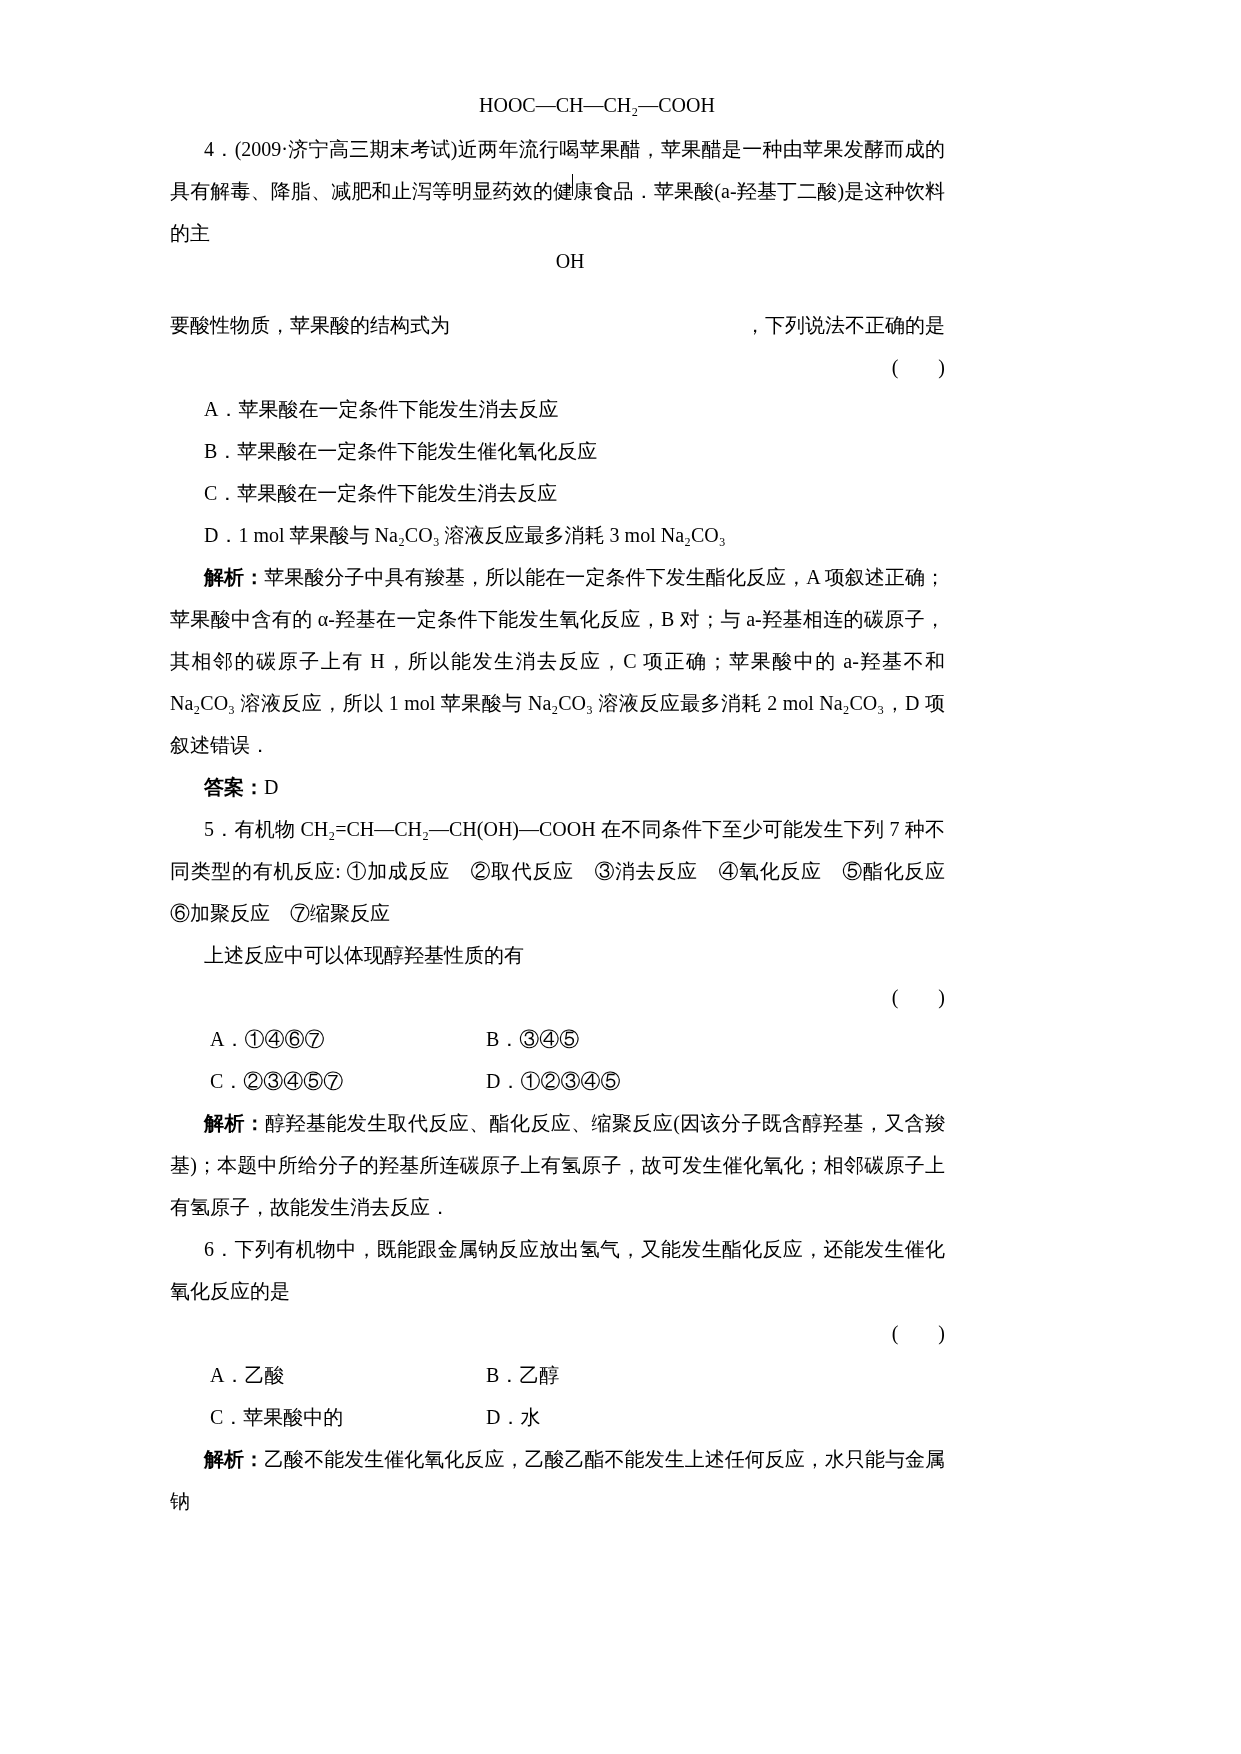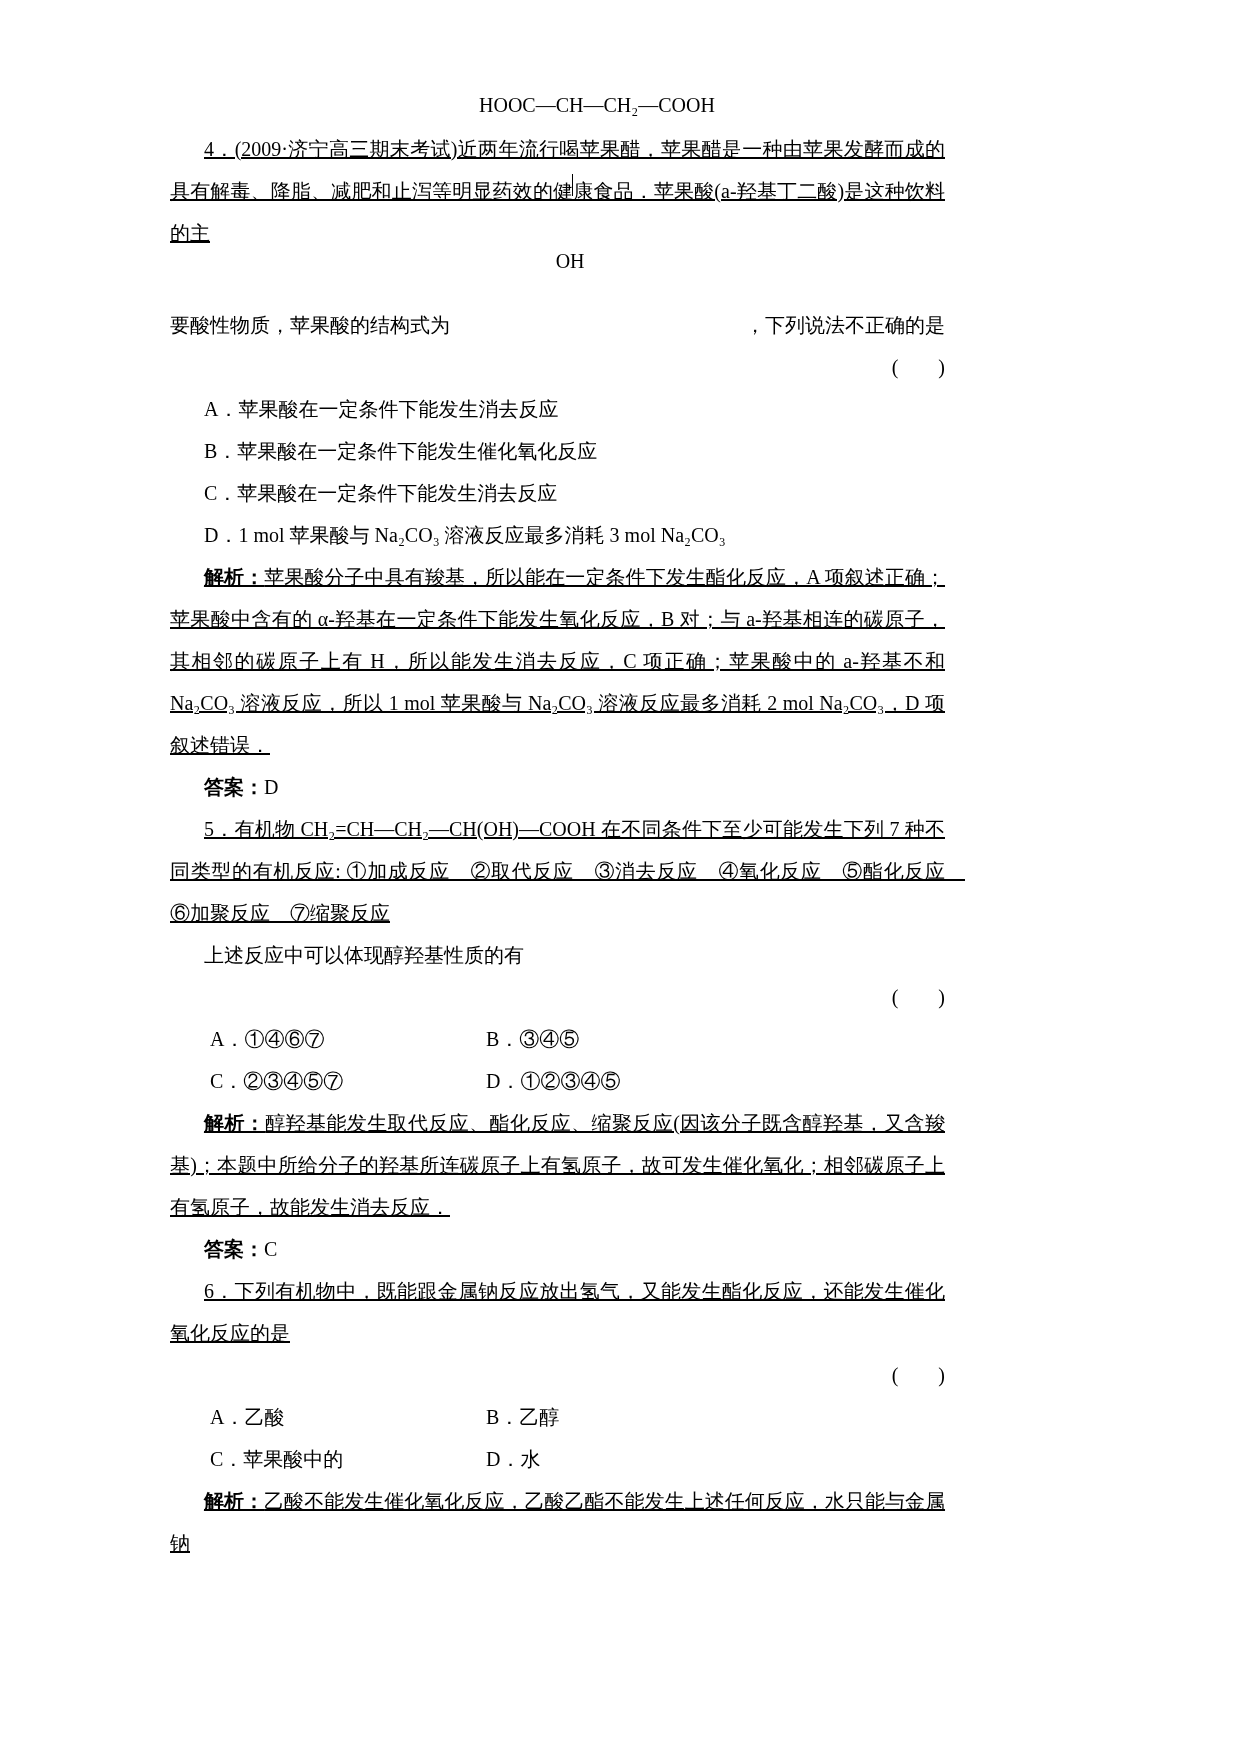--- a/index.html
+++ b/index.html
@@ -12,21 +12,20 @@
     font-family:"Liberation Serif","DejaVu Serif",serif;
     font-size:20px;
     box-sizing:border-box;
     padding:128px 296px 0 170px;
   }
   section { margin:0; padding:0; }
   p { margin:0; padding:0; }
   .para {
     text-align:justify;
     line-height:42px;
-    text-decoration:underline;
   }
   .indent { text-indent:34px; }
   .line {
     line-height:42px;
     padding-left:34px;
   }
   .bracket {
     line-height:42px;
     text-align:right;
   }
@@ -110,21 +109,20 @@
       <p class="col1">A．①④⑥⑦</p>
       <p class="col2">B．③④⑤</p>
     </div>
     <div class="opt-row">
       <p class="col1">C．②③④⑤⑦</p>
       <p class="col2">D．①②③④⑤</p>
     </div>
 
     <p class="para indent"><span class="bold">解析：</span><span>醇羟基能发生取代反应、酯化反应、缩聚反应(因该分子既含醇羟基，又含羧基)；本题中所给分子的羟基所连碳原子上有氢原子，故可发生催化氧化；相邻碳原子上有氢原子，故能发生消去反应．</span></p>
 
-    <p class="line"><span class="bold">答案：</span><span>C</span></p>
   </section>
 
   <section>
     <p class="para indent">6．下列有机物中，既能跟金属钠反应放出氢气，又能发生酯化反应，还能发生催化氧化反应的是</p>
     <p class="bracket">(　　)</p>
 
     <div class="opt-row">
       <p class="col1">A．乙酸</p>
       <p class="col2">B．乙醇</p>
     </div>

